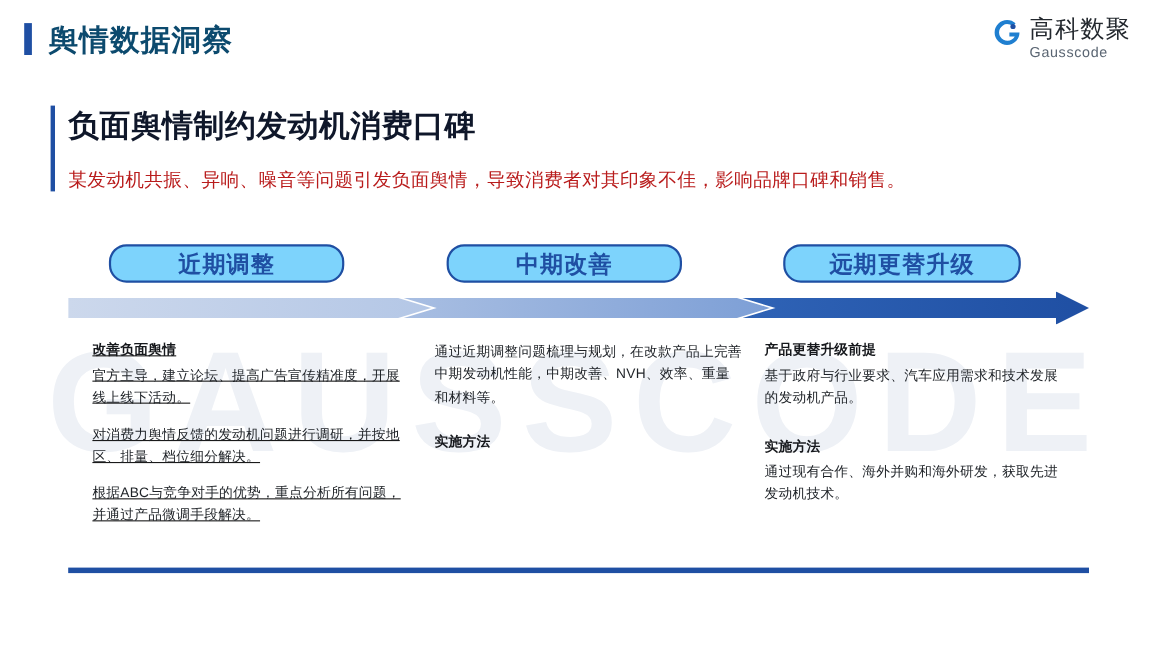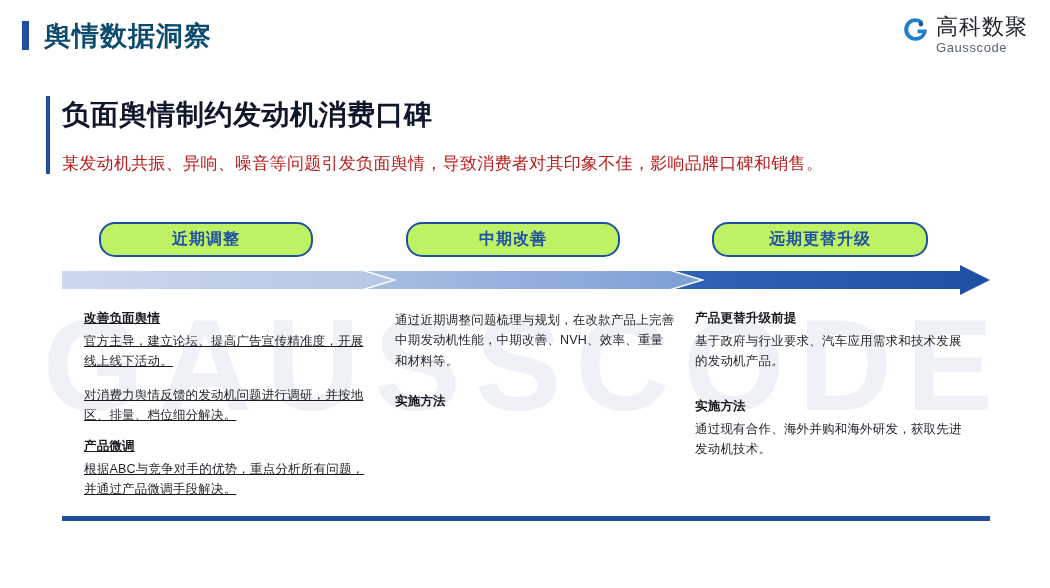--- a/index.html
+++ b/index.html
@@ -115,25 +115,25 @@
     background: #1f4fa3;
     z-index: 2;
   }
 
   
   .pill {
     position: absolute;
     height: 31px;
     border: 2px solid #1f4fa3;
     border-radius: 16px;
-    background: #bef264;
+    background: #7dd3fc;
     display: flex;
     align-items: center;
     justify-content: center;
-    font-size: 16px;
+    font-size: 21px;
     font-weight: bold;
     color: #1f4fa3;
     letter-spacing: 1px;
     z-index: 3;
   }
   #pill-0 { left: 99px;  top: 222px; width: 210px; }
   #pill-1 { left: 406px; top: 222px; width: 210px; }
   #pill-2 { left: 712px; top: 222px; width: 212px; }
 
   
@@ -240,21 +240,20 @@
 
 <div class="col" id="col-0">
   <div class="item">
     <p class="item-head">改善负面舆情</p>
     <p class="item-body">官方主导，建立论坛、提高广告宣传精准度，开展线上线下活动。</p>
   </div>
   <div class="item">
     <p class="item-body">对消费力舆情反馈的发动机问题进行调研，并按地区、排量、档位细分解决。</p>
   </div>
   <div class="item">
-    <p class="item-head">产品微调</p>
     <p class="item-body">根据ABC与竞争对手的优势，重点分析所有问题，并通过产品微调手段解决。</p>
   </div>
 </div>
 
 <div class="col" id="col-1">
   <div class="item">
     <p class="item-body">通过近期调整问题梳理与规划，在改款产品上完善中期发动机性能，中期改善、NVH、效率、重量和材料等。</p>
   </div>
   <div class="item" style="margin-top:22px;">
     <p class="item-head">实施方法</p>

